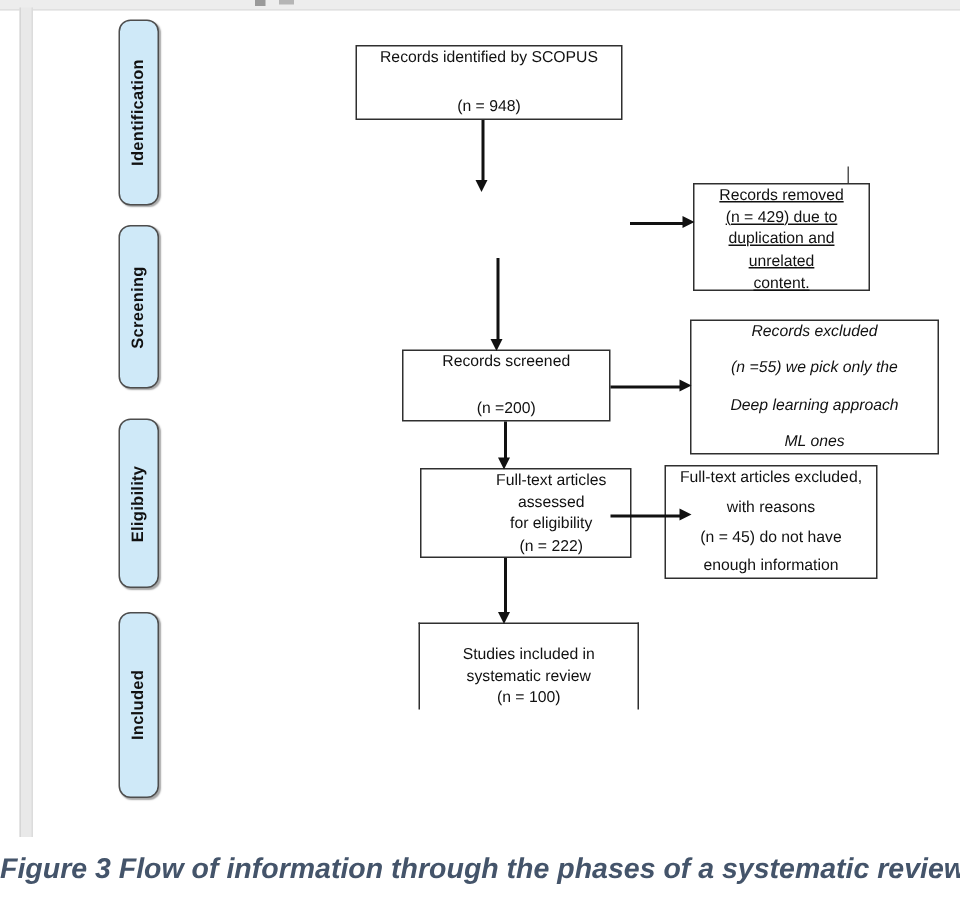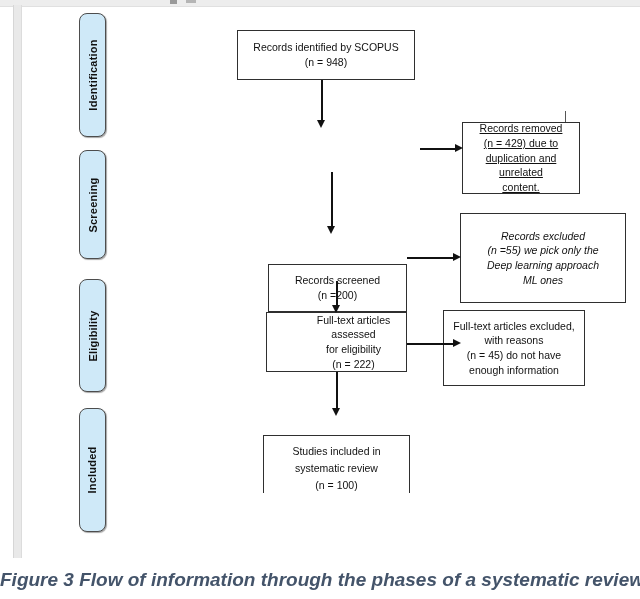--- a/index.html
+++ b/index.html
@@ -46,33 +46,33 @@
   .stage-screening      { left: 79px; top: 150px; height: 107px; }
   .stage-eligibility    { left: 79px; top: 279px; height: 111px; }
   .stage-included       { left: 79px; top: 408px; height: 122px; }
 
   
   .fbox {
     position: absolute;
     background: #ffffff;
     border: 1.6px solid #2f2f2f;
     display: flex; flex-direction: column;
-    align-items: center; justify-content: center;
+    align-items: center; justify-content: space-between;
     text-align: center;
     font-size: 10.5px; line-height: 1.4; color: #111;
     box-sizing: border-box;
   }
   .box-identified        { left: 237px; top: 30px;  width: 178px; height: 50px; }
   .box-after-removed     { left: 245px; top: 127px; width: 175px; height: 45px; }
   .box-removed           { left: 462px; top: 122px; width: 118px; height: 72px; text-decoration: underline; }
-  .box-screened          { left: 268px; top: 233px; width: 139px; height: 48px; margin-top: 31px; }
+  .box-screened          { left: 268px; top: 233px; width: 139px; height: 48px; }
   .box-excluded          { left: 460px; top: 213px; width: 166px; height: 90px; font-style: italic; }
-  .box-assessed          { left: 266px; top: 312px; width: 141px; height: 60px; padding-left: 34px; }
+  .box-assessed          { left: 280px; top: 312px; width: 141px; height: 60px; padding-left: 34px; }
   .box-fulltext-excluded { left: 443px; top: 310px; width: 142px; height: 76px; }
-  .box-included          { left: 263px; top: 415px; width: 147px; height: 58px; border-bottom: none; justify-content: space-between; padding-top: 8px; margin-top: 20px; }
+  .box-included          { left: 279px; top: 415px; width: 147px; height: 58px; border-bottom: none; justify-content: flex-end; padding-top: 8px; }
 
   
   .vline { position: absolute; width: 1.6px; background: #111; }
   .hline { position: absolute; height: 1.6px; background: #111; }
   .head-down {
     position: absolute; width: 0; height: 0;
     border-left: 4.5px solid transparent; border-right: 4.5px solid transparent;
     border-top: 8px solid #111;
   }
   .head-right {

